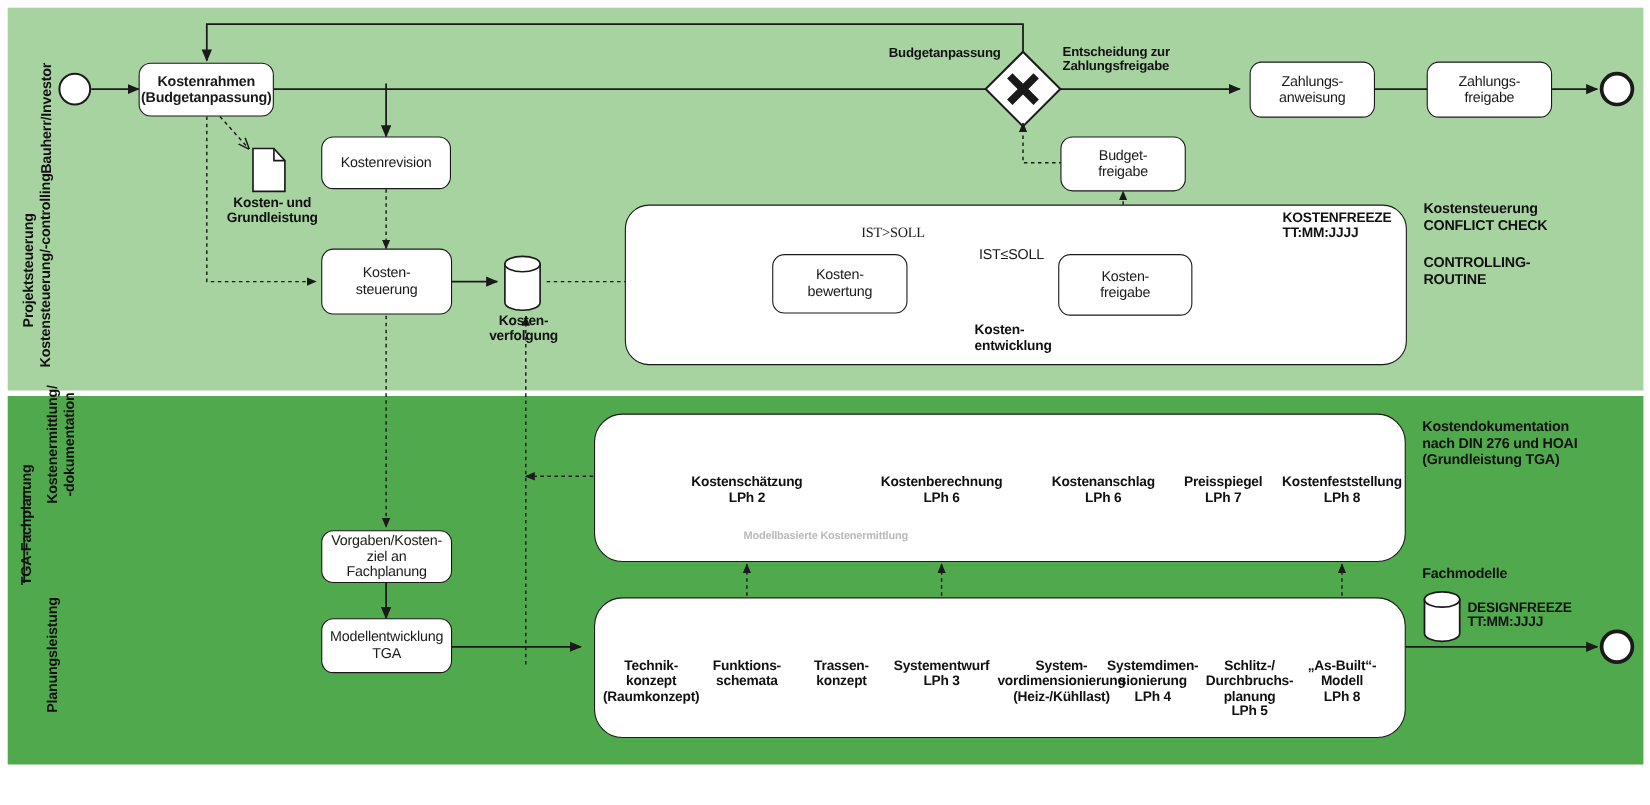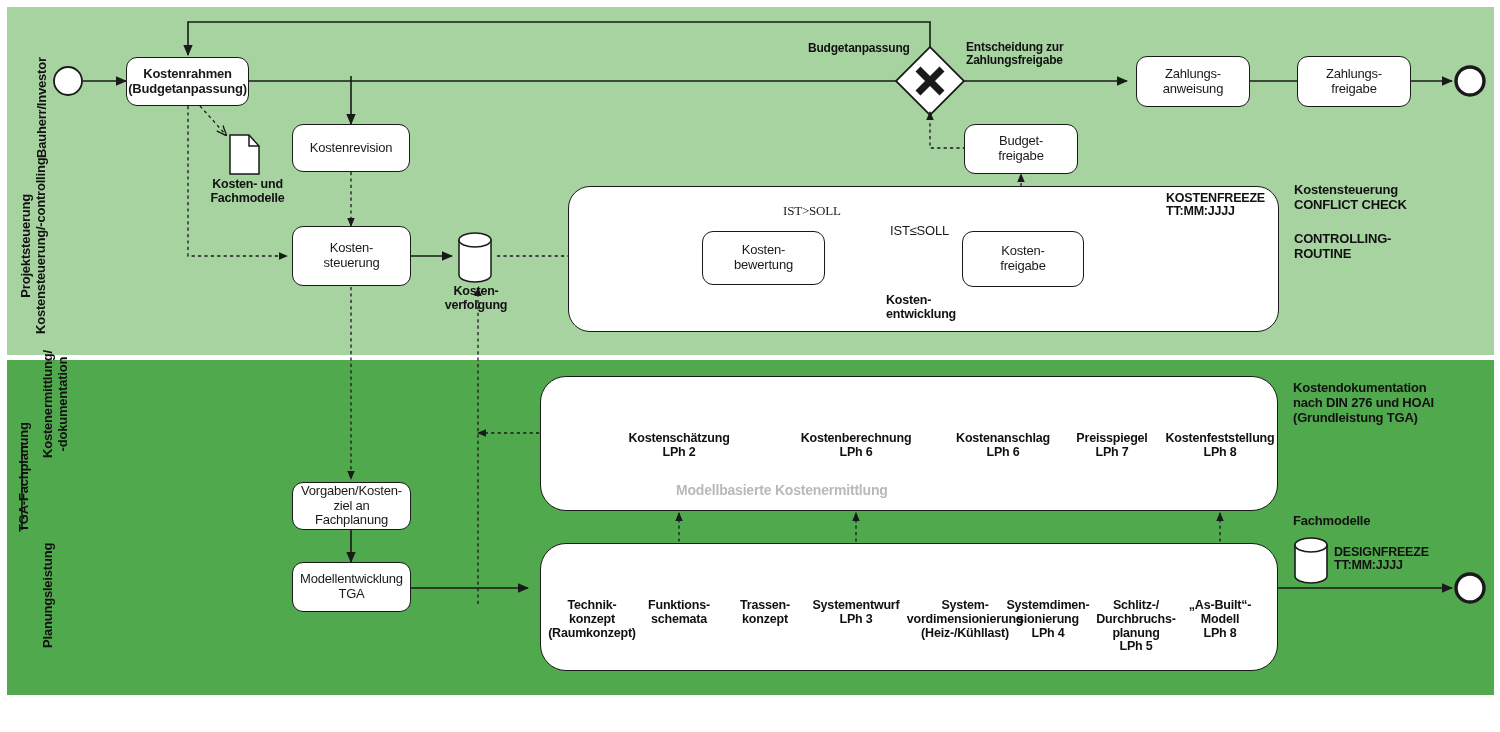--- a/index.html
+++ b/index.html
@@ -76,21 +76,21 @@
   .cond{
     position:absolute;
     font-size:13px;
     color:#1a1a1a;
     white-space:nowrap;
     letter-spacing:-0.2px;
   }
   .watermark{
     position:absolute;
     font-weight:bold;
-    font-size:14px;
+    font-size:10px;
     color:#b9b9b9;
     white-space:nowrap;
     letter-spacing:-0.2px;
   }
 </style>
 </head>
 <body>
 
 <div id="root">
 
@@ -319,21 +319,21 @@
   <div class="flowlabel" style="left:808px;top:42px;">Budgetanpassung</div>
 
   <div class="flowlabel" style="left:966px;top:41px;">Entscheidung zur
 Zahlungsfreigabe</div>
 
   <div class="cond" style="left:783px;top:203px;font-family:Liberation Serif, serif;">IST&gt;SOLL</div>
 
   <div class="cond" style="left:890px;top:223px;">IST≤SOLL</div>
 
   <div class="caption" style="left:195px;top:178px;width:105px;">Kosten- und
-Fachmodelle</div>
+Grundleistung</div>
 
   <div class="caption left" style="left:886px;top:294px;width:95px;">Kosten-
 entwicklung</div>
 
   <div class="caption" style="left:430px;top:285px;width:92px;">Kosten-
 verfolgung</div>
 
   <div class="caption left" style="left:1166px;top:192px;width:120px;line-height:1.06;">KOSTENFREEZE
 TT:MM:JJJJ</div>
 

